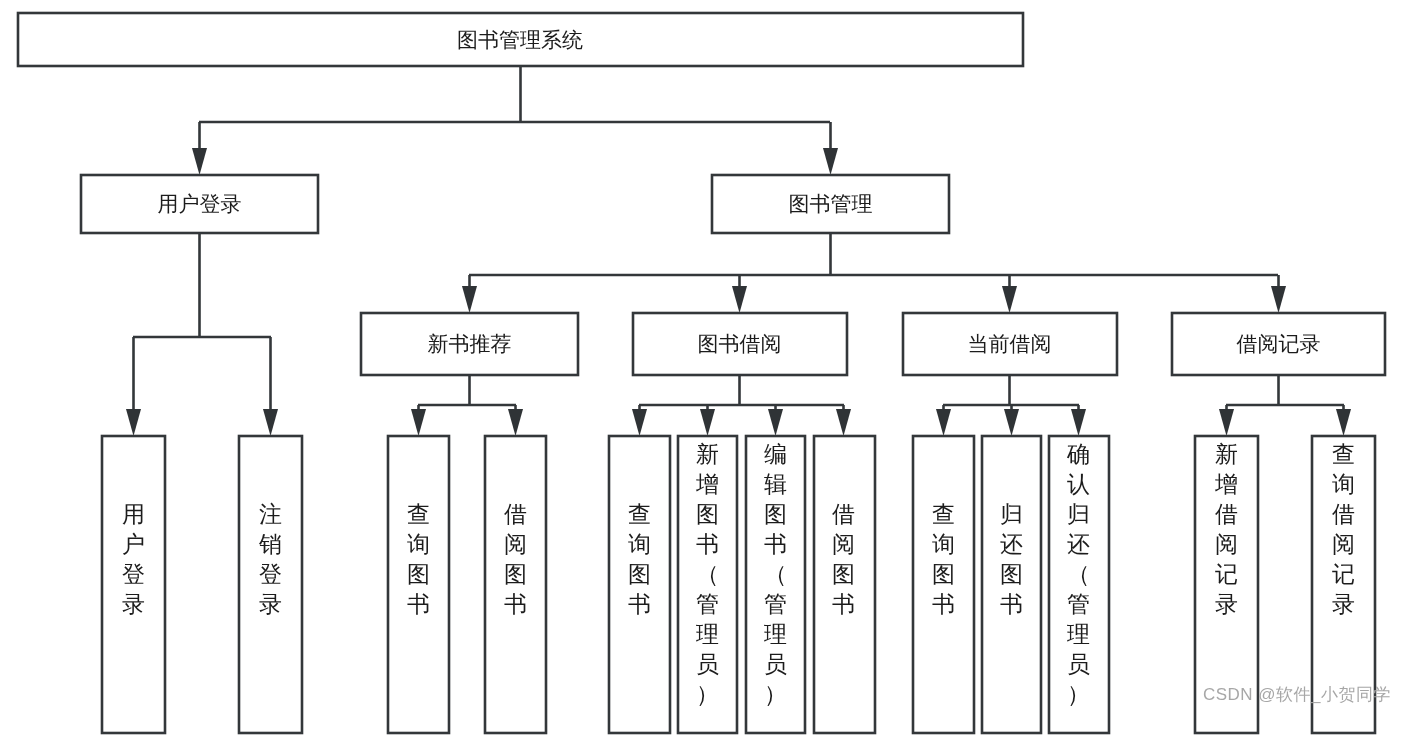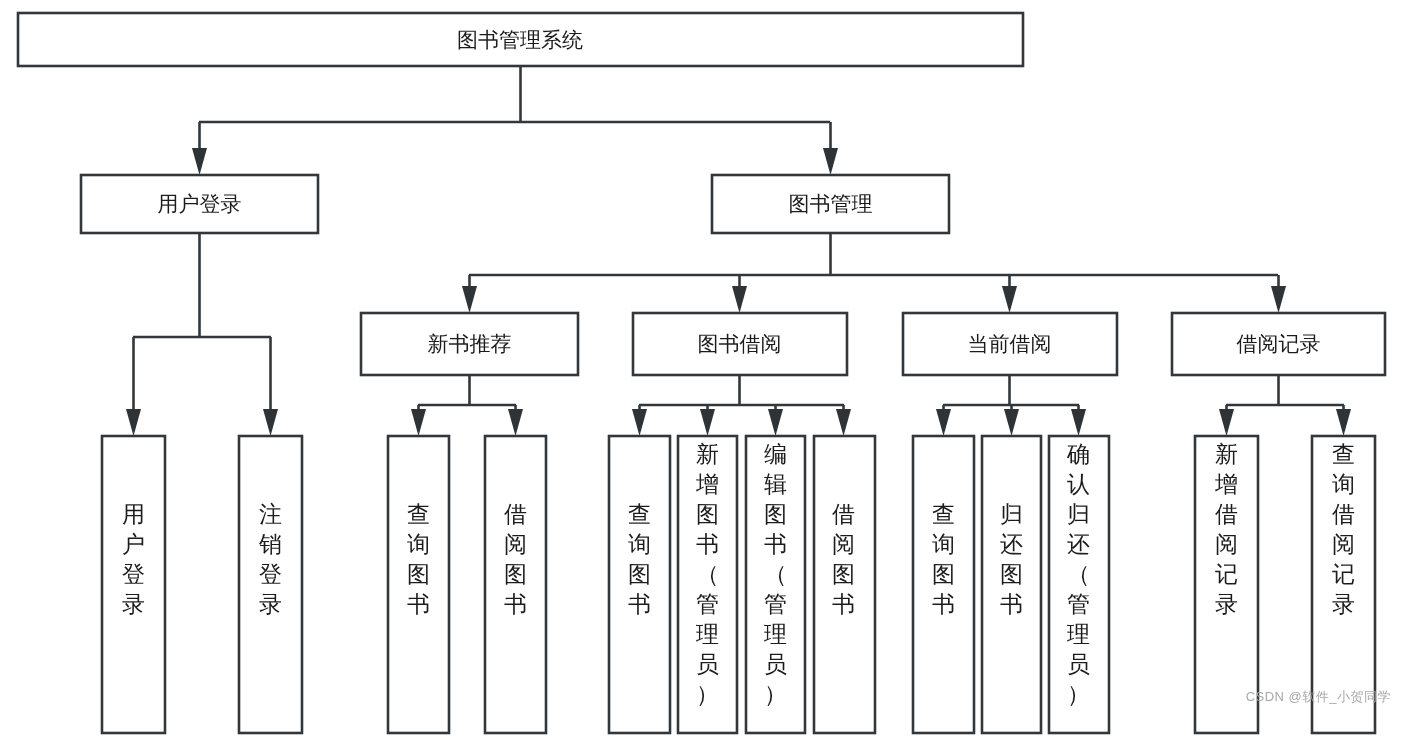--- a/index.html
+++ b/index.html
@@ -52,21 +52,21 @@
     font-family: "Liberation Sans", "DejaVu Sans", sans-serif;
     font-size: 23px;
     fill: #1c1c1c;
     text-anchor: middle;
   }
   .watermark {
     position: absolute;
     right: 14px;
     bottom: 6px;
     font-family: "Liberation Sans", "DejaVu Sans", sans-serif;
-    font-size: 13px;
+    font-size: 17px;
     color: #a7a7a7;
     white-space: nowrap;
     letter-spacing: 0.5px;
     user-select: none;
   }
 </style>
 </head>
 <body>
 
 <div id="diagram-root">

